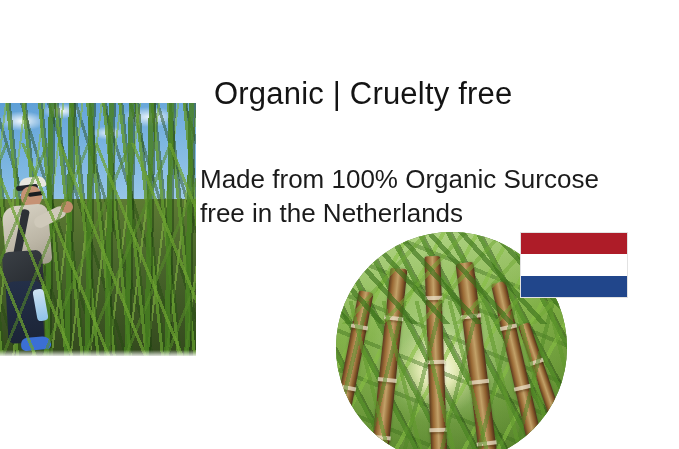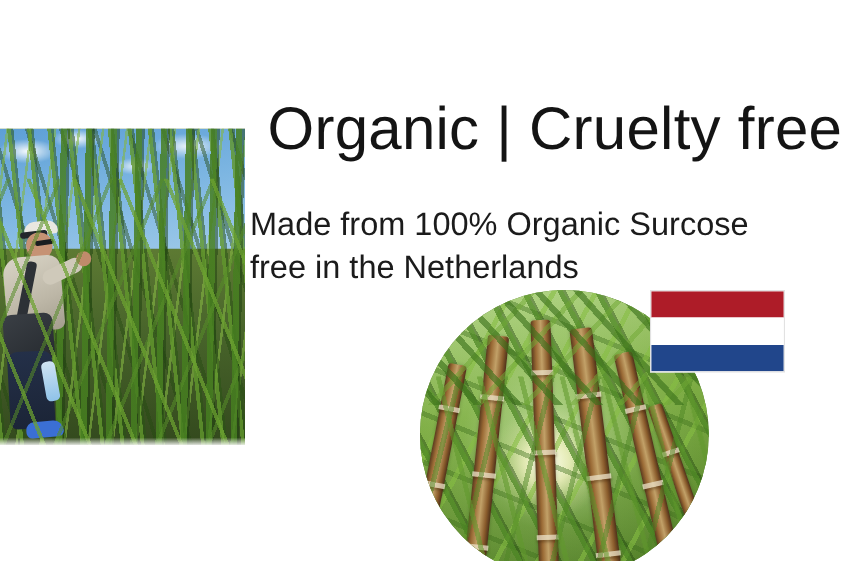--- a/index.html
+++ b/index.html
@@ -183,21 +183,21 @@
     position: absolute; left: 0; right: 0; bottom: 0; height: 6px;
     background: linear-gradient(180deg, rgba(255,255,255,0) 0%, rgba(255,255,255,0.85) 100%);
   }
 
   
   .headline {
     position: absolute;
     left: 214px;
     top: 76px;
     width: 440px;
-    font-size: 48px;
+    font-size: 31px;
     font-weight: 400;
     letter-spacing: 0.2px;
     color: #141414;
     white-space: nowrap;
   }
   .subhead {
     position: absolute;
     left: 200px;
     top: 162px;
     width: 420px;

